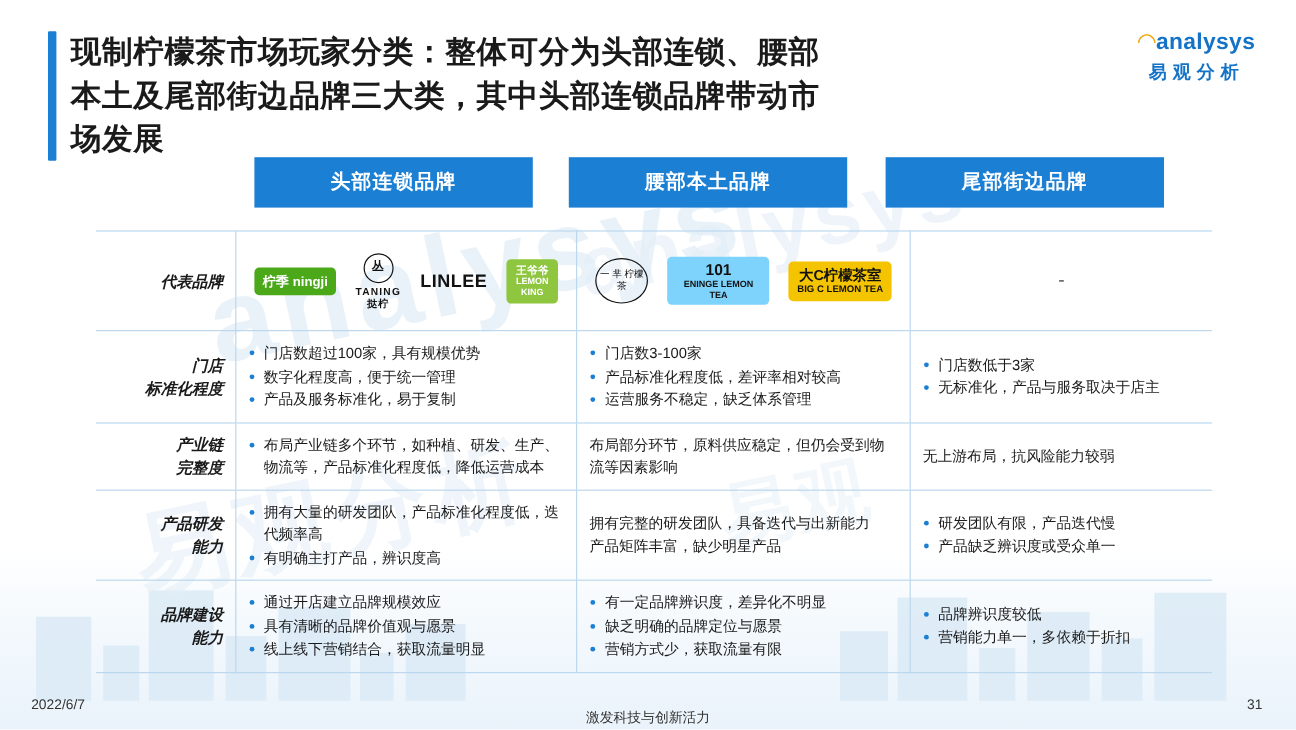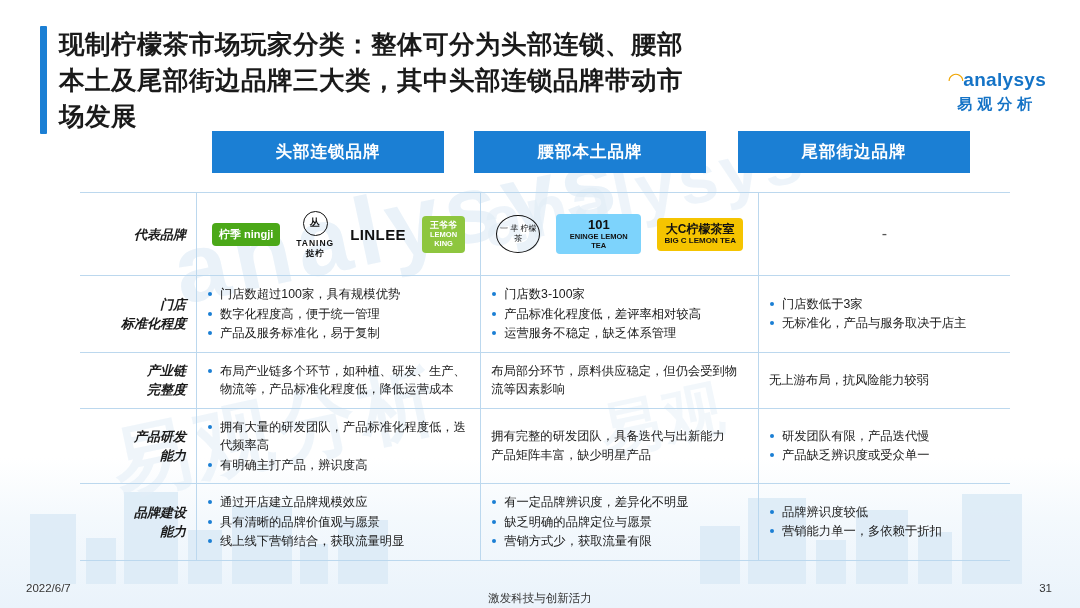--- a/index.html
+++ b/index.html
@@ -27,21 +27,21 @@
   .wm4{left:600px;top:380px;font-size:60px;letter-spacing:4px;transform:rotate(-12deg);opacity:.45;}
 
   
   .headbar{position:absolute;left:40px;top:26px;width:60%;z-index:3;display:flex;}
   .accent{width:7px;background:#1b7fd4;border-radius:1px;margin-right:12px;flex:0 0 7px;}
   .title{
     font-size:25.5px;line-height:36px;font-weight:bold;color:#1a1a1a;
     letter-spacing:.5px;
   }
   .logo{position:absolute;right:34px;top:24px;text-align:center;z-index:3;}
-  .logo .en{font-size:19px;color:#1473c6;font-weight:bold;letter-spacing:.3px;white-space:nowrap;margin-top:44px;}
+  .logo .en{font-size:19px;color:#1473c6;font-weight:bold;letter-spacing:.3px;white-space:nowrap;}
   .logo .en .dot{color:#f0a500;}
   .logo .cn{font-size:15px;color:#1473c6;font-weight:bold;letter-spacing:5px;margin-top:4px;}
 
   
   .colheads{position:absolute;top:131px;left:0;width:1080px;height:42px;z-index:3;}
   .chead{
     position:absolute;height:42px;background:#1b7fd4;color:#fff;
     display:flex;align-items:center;justify-content:center;
     font-size:16.5px;font-weight:bold;letter-spacing:1px;
   }

